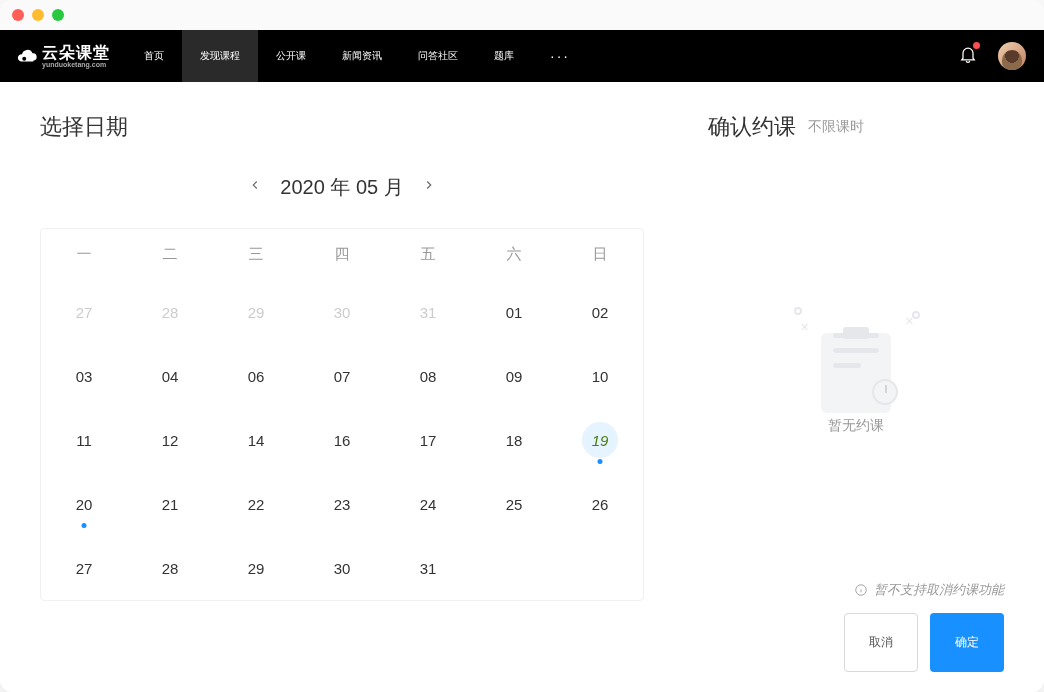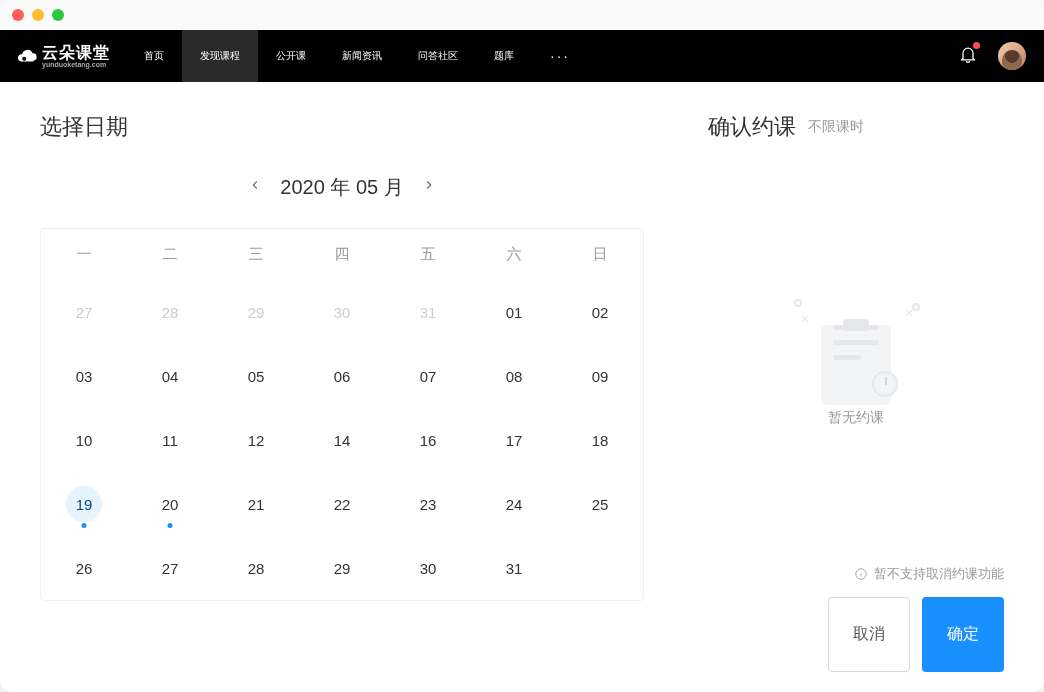--- a/index.html
+++ b/index.html
@@ -115,21 +115,21 @@
     .day {
       text-align:center;
       padding: 14px 0;
       font-size:15px;
       color:#333;
       cursor:pointer;
       position:relative;
     }
     .day.other { color:#ccc; }
     .day .num { display:inline-flex; width:36px; height:36px; border-radius:50%; align-items:center; justify-content:center; }
-    .day.today .num { background:#e6f4ff; color:#0c4a6e; position:relative; }
+    .day.today .num { background:#e6f4ff; color:#4d7c0f; position:relative;font-style:italic; }
     .day .dot { position:absolute; bottom:8px; left:50%; transform:translateX(-50%); width:5px; height:5px; border-radius:50%; background:#1890ff; }
     .empty-state {
       flex:1;
       display:flex;
       flex-direction:column;
       align-items:center;
       justify-content:center;
       gap:16px;
     }
     .empty-illus { position:relative; width:100px; height:90px; }
@@ -139,24 +139,24 @@
     .clipboard-line.short { width:40%; }
     .clock-mini { position:absolute; bottom:-4px; right:8px; width:26px; height:26px; background:#f3f4f6; border:2px solid #e5e7eb; border-radius:50%; }
     .clock-mini::after { content:""; position:absolute; top:4px; left:11px; width:2px; height:8px; background:#d1d5db; }
     .x-mark { position:absolute; color:#e5e7eb; font-size:11px; }
     .x1 { top:10px; left:-6px; }
     .x2 { top:4px; right:-8px; }
     .circ-mark { position:absolute; width:8px; height:8px; border:2px solid #e5e7eb; border-radius:50%; }
     .c1 { top:-4px; left:-12px; }
     .c2 { top:0px; right:-14px; }
     .empty-text { color:#999; font-size:14px; }
-    .footer-note { display:flex; align-items:center; justify-content:flex-end; gap:6px; color:#999; font-size:13px; margin-top:8px; }
+    .footer-note { display:flex; align-items:center; justify-content:flex-end; gap:6px; color:#999; font-size:13px; margin-top:8px;font-style:italic; }
     .footer-note svg { width:14px; height:14px; }
     .actions { display:flex; gap:12px; justify-content:flex-end; margin-top:14px; }
-    .btn { padding:26px 24px; border-radius:4px; font-size:16px; cursor:pointer; border:1px solid transparent; }
+    .btn { padding:20px 24px; border-radius:4px; font-size:12px; cursor:pointer; border:1px solid transparent; }
     .btn-default { background:#fff; border-color:#d9d9d9; color:#555; }
     .btn-primary { background:#1890ff; color:#fff; }
   </style>
 </head>
 <body>
 
 <div class="window">
   <div class="titlebar">
     <div class="tl-dot tl-red"></div>
     <div class="tl-dot tl-yellow"></div>
@@ -222,21 +222,20 @@
           <div class="dow">日</div>
           <div class="day other"><span class="num">27</span></div>
           <div class="day other"><span class="num">28</span></div>
           <div class="day other"><span class="num">29</span></div>
           <div class="day other"><span class="num">30</span></div>
           <div class="day other"><span class="num">31</span></div>
           <div class="day"><span class="num">01</span></div>
           <div class="day"><span class="num">02</span></div>
           <div class="day"><span class="num">03</span></div>
           <div class="day"><span class="num">04</span></div>
-          <div class="day"><span class="num">05</span></div>
           <div class="day"><span class="num">06</span></div>
           <div class="day"><span class="num">07</span></div>
           <div class="day"><span class="num">08</span></div>
           <div class="day"><span class="num">09</span></div>
           <div class="day"><span class="num">10</span></div>
           <div class="day"><span class="num">11</span></div>
           <div class="day"><span class="num">12</span></div>
           <div class="day"><span class="num">14</span></div>
           <div class="day"><span class="num">16</span></div>
           <div class="day"><span class="num">17</span></div>

